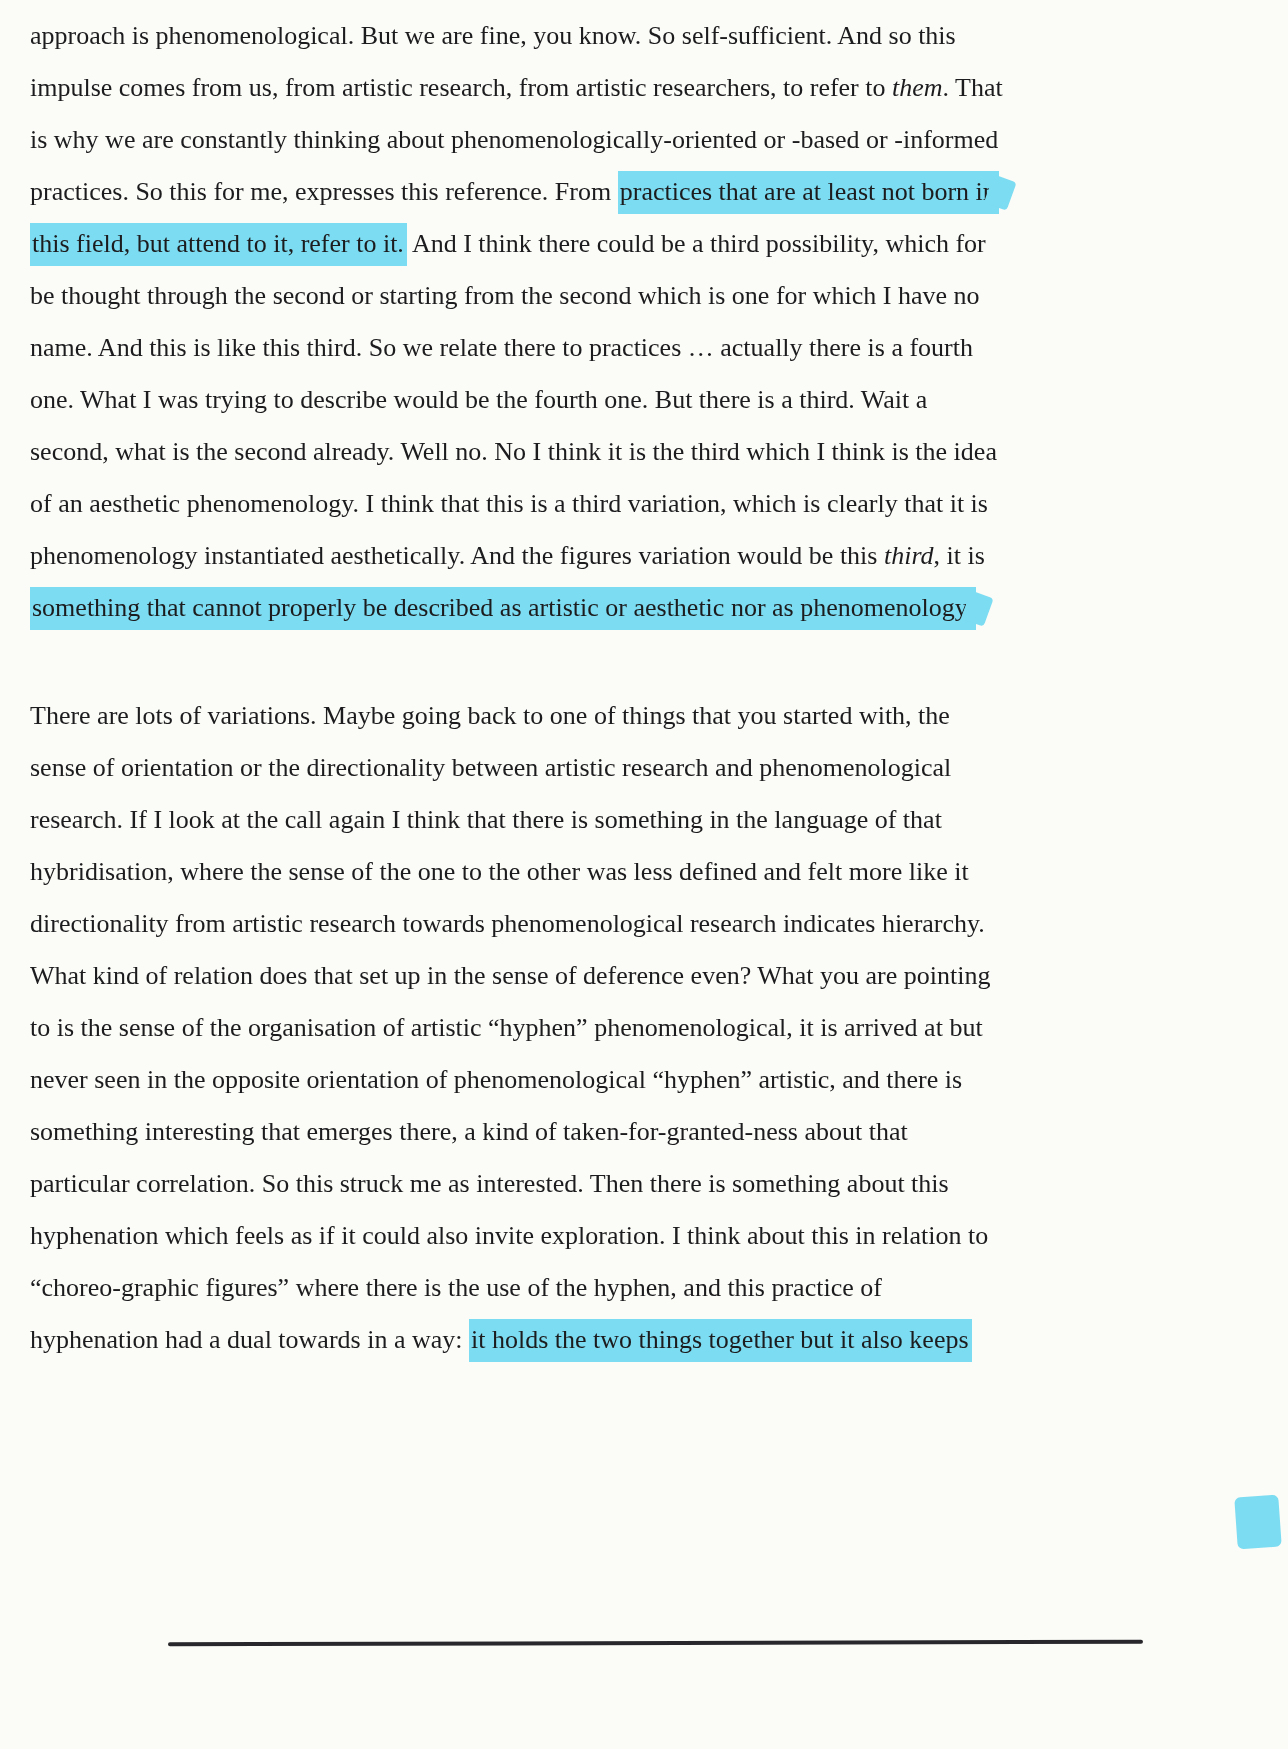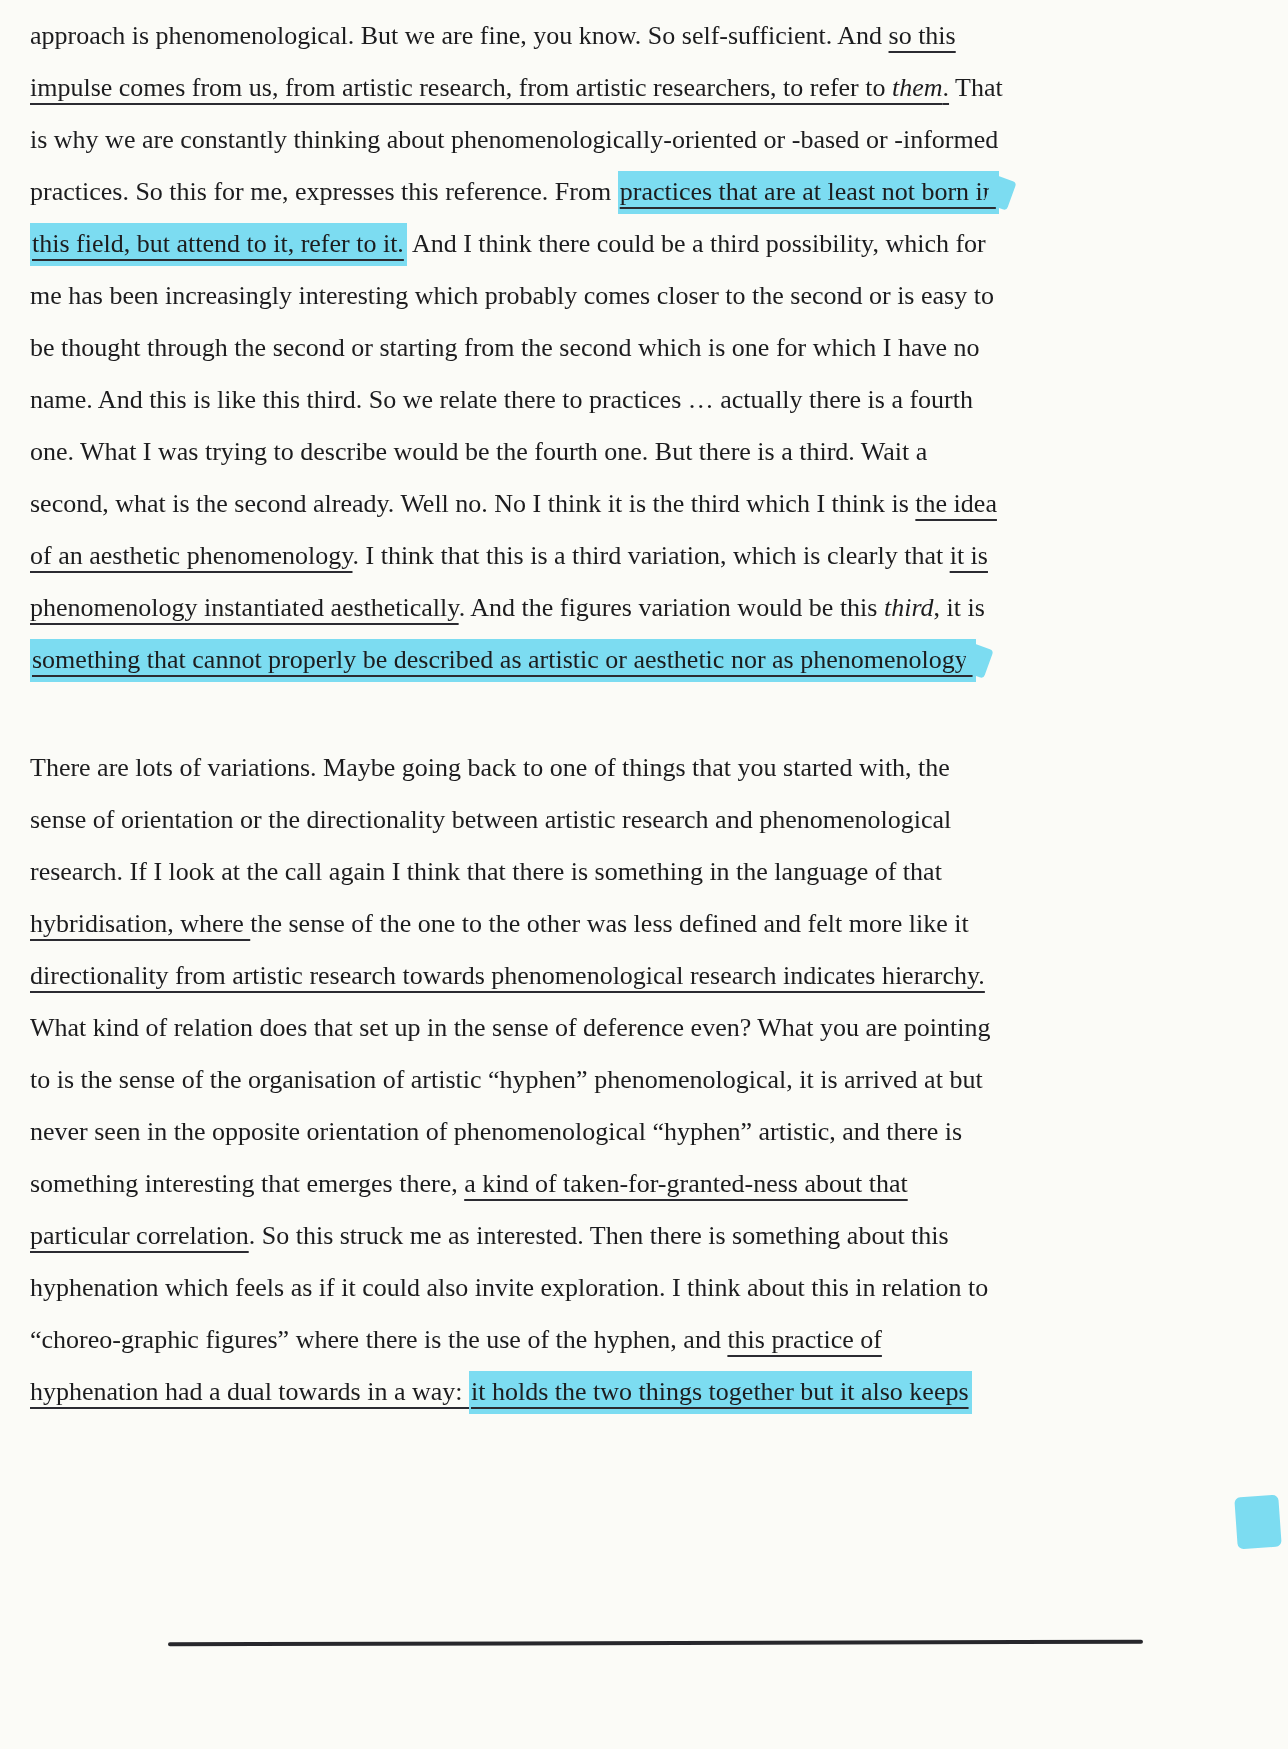--- a/index.html
+++ b/index.html
@@ -20,21 +20,20 @@
     font-size:26px;
     line-height:52px;
   }
   .para{margin:0 0 56px 0;}
   .line{
     white-space:nowrap;
     height:52px;
     line-height:52px;
   }
   .s-u{
-    text-decoration:underline;
     text-decoration-thickness:2.4px;
     text-underline-offset:7px;
     text-decoration-color:#2b2b31;
   }
   .s-h{
     background:var(--hl);
     padding:6px 3px 8px 2px;
   }
   .s-i{font-style:italic;}
   .tail{
@@ -65,21 +64,20 @@
 </head>
 <body>
 
 <div class="page">
     <div class="para">
       <div class="line"><span class="">approach is phenomenological. But we are fine, you know. So self-sufficient. And </span><span class="s-u">so this</span></div>
       <div class="line"><span class="s-u">impulse comes from us, from artistic research, from artistic researchers, to refer to </span><span class="s-u s-i">them</span><span class="s-u">.</span><span class=""> That</span></div>
       <div class="line"><span class="">is why we are constantly thinking about phenomenologically-oriented or -based or -informed</span></div>
       <div class="line"><span class="">practices. So this for me, expresses this reference. From </span><span class="s-h s-u">practices that are at least not born in</span><span class="tail"></span></div>
       <div class="line"><span class="s-h s-u">this field, but attend to it, refer to it.</span><span class=""> And I think there could be a third possibility, which for</span></div>
-      <div class="line"><span class="">me has been increasingly interesting which probably comes closer to the second or is easy to</span></div>
       <div class="line"><span class="">be thought through the second or starting from the second which is one for which I have no</span></div>
       <div class="line"><span class="">name. And this is like this third. So we relate there to practices … actually there is a fourth</span></div>
       <div class="line"><span class="">one. What I was trying to describe would be the fourth one. But there is a third. Wait a</span></div>
       <div class="line"><span class="">second, what is the second already. Well no. No I think it is the third which I think is </span><span class="s-u">the idea</span></div>
       <div class="line"><span class="s-u">of an aesthetic phenomenology</span><span class="">. I think that this is a third variation, which is clearly that </span><span class="s-u">it is</span></div>
       <div class="line"><span class="s-u">phenomenology instantiated aesthetically</span><span class="">. And the figures variation would be this </span><span class="s-i">third</span><span class="">, it is</span></div>
       <div class="line"><span class="s-h s-u">something that cannot properly be described as artistic or aesthetic nor as phenomenology.</span><span class="tail"></span></div>
     </div>
     <div class="para">
       <div class="line"><span class="">There are lots of variations. Maybe going back to one of things that you started with, the</span></div>

